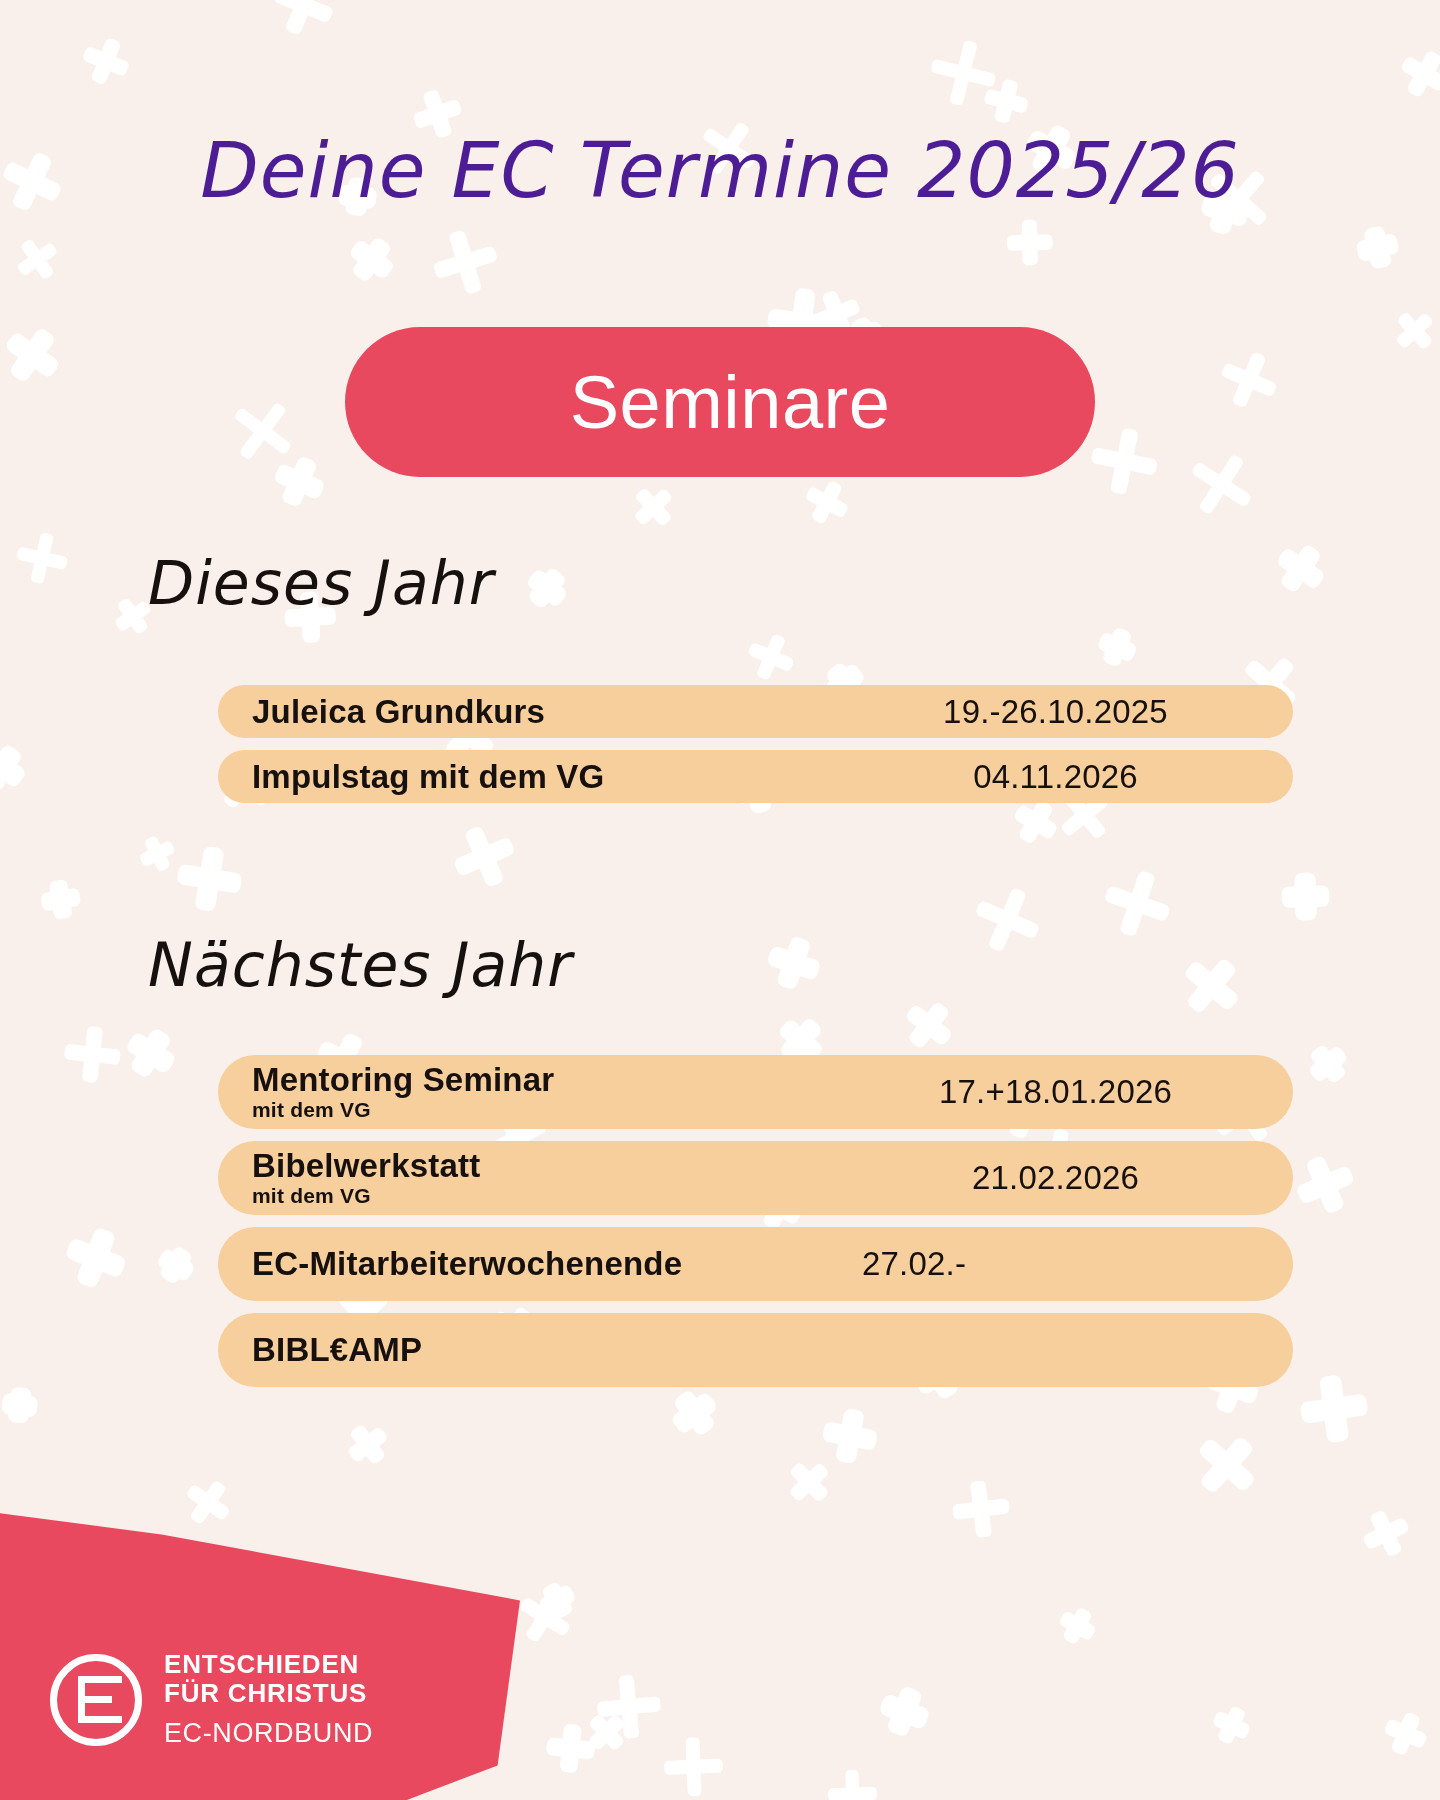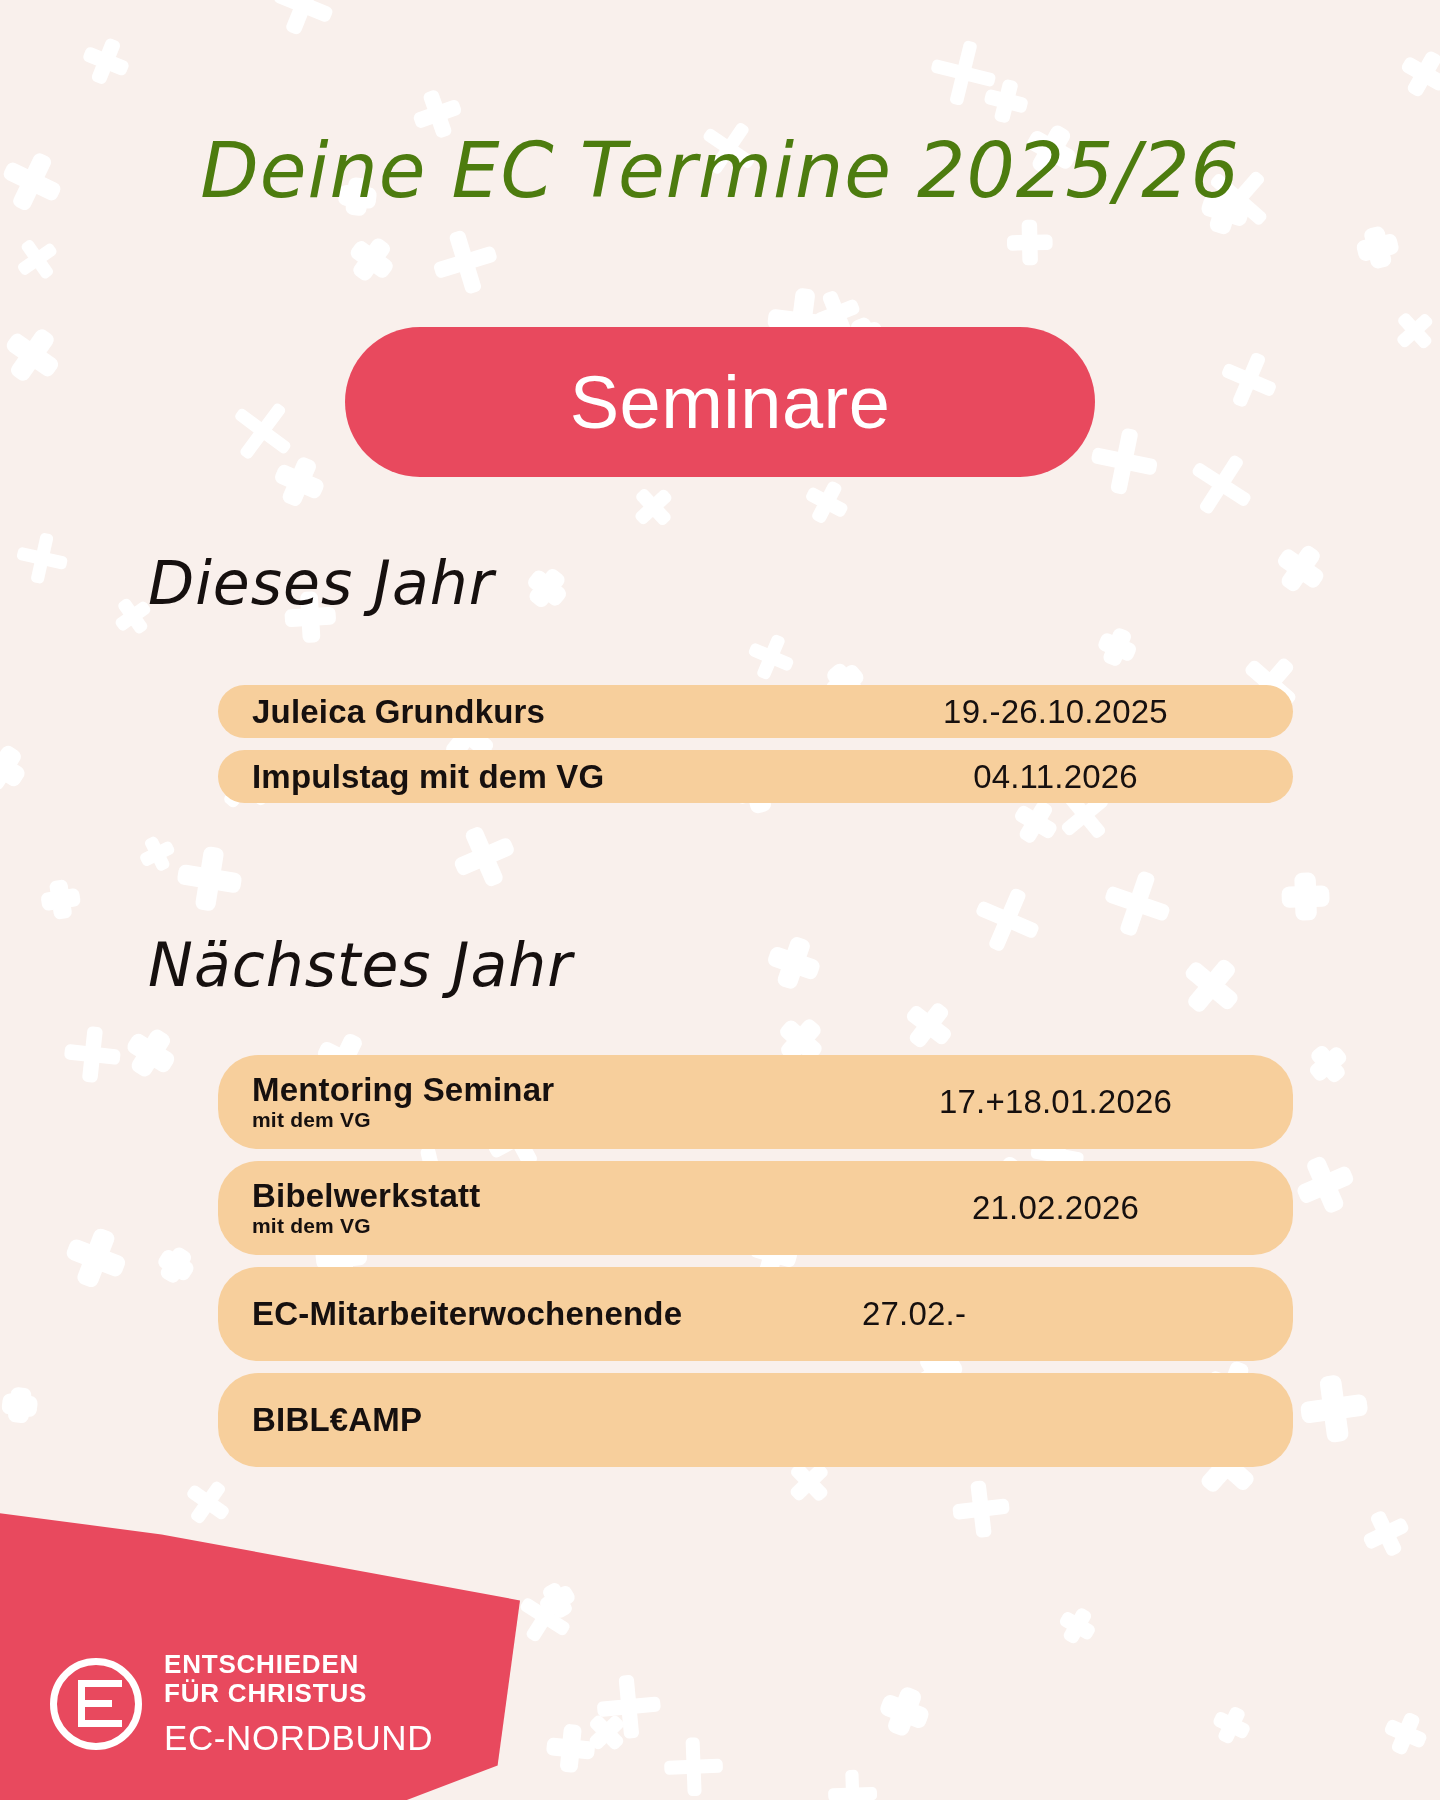--- a/index.html
+++ b/index.html
@@ -35,21 +35,21 @@
     position: absolute;
     top: 126px;
     left: 0;
     width: 1440px;
     text-align: center;
     font-family: "DejaVu Sans", sans-serif;
     font-style: italic;
     font-weight: 400;
     font-size: 76px;
     letter-spacing: 1px;
-    color: #4d7c0f;
+    color: #4c1d95;
     white-space: nowrap;
   }
 
   
   .pill {
     position: absolute;
     top: 327px;
     left: 345px;
     width: 750px;
     height: 150px;
@@ -95,21 +95,21 @@
   .event-row {
     background: #f7cf9c;
     border-radius: 40px;
     margin-bottom: 12px;
     display: flex;
     align-items: center;
     padding: 0 34px;
     box-sizing: border-box;
   }
   .event-row.compact { height: 53px; }
-  .event-row.tall { height: 94px; }
+  .event-row.tall { height: 74px; }
 
   .event-name {
     flex: 0 0 600px;
     color: #16100f;
     font-size: 33px;
     font-weight: bold;
     line-height: 1.08;
     letter-spacing: 0.2px;
   }
   .event-sub {
@@ -201,21 +201,21 @@
     color: #ffffff;
   }
   .badge-text .l1,
   .badge-text .l2 {
     font-size: 26px;
     font-weight: bold;
     letter-spacing: 0.8px;
     line-height: 1.12;
   }
   .badge-text .l3 {
-    font-size: 35px;
+    font-size: 27px;
     font-weight: normal;
     letter-spacing: 0.6px;
     margin-top: 10px;
   }
 </style>
 </head>
 <body>
 
 <div id="bg-pattern"><svg width="1440" height="1800" viewBox="0 0 1440 1800">
       <rect width="1440" height="1800" fill="#f9f0ec"></rect>

